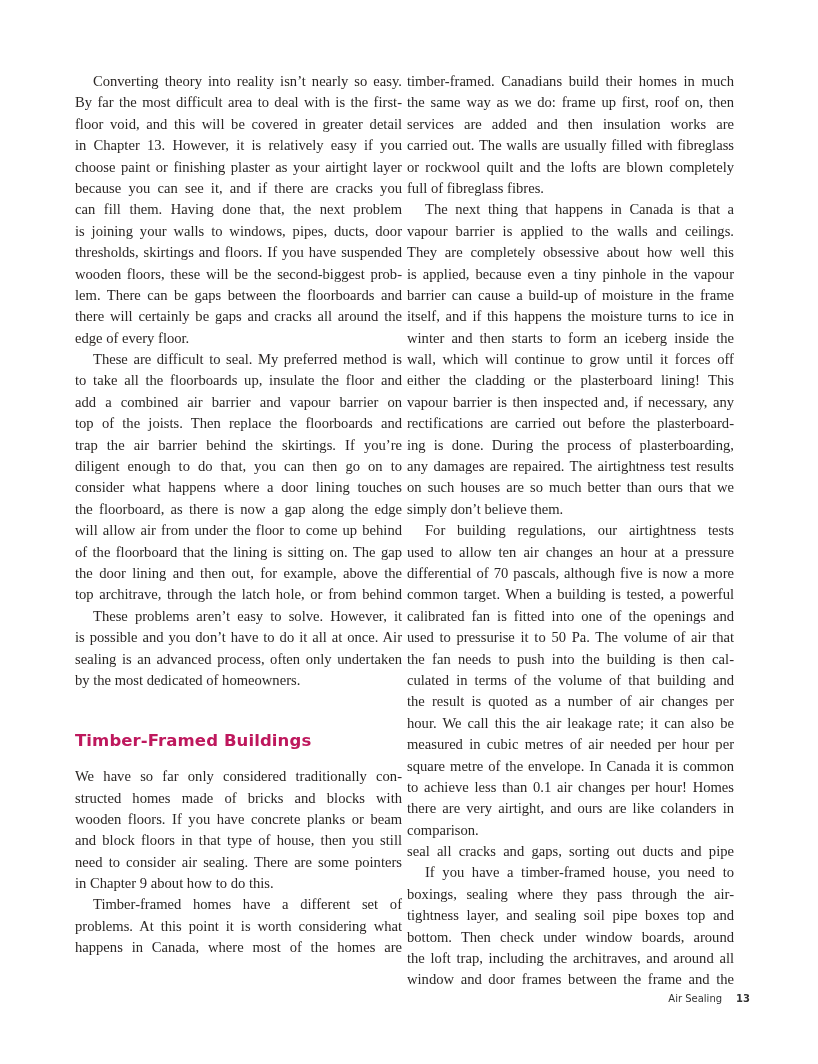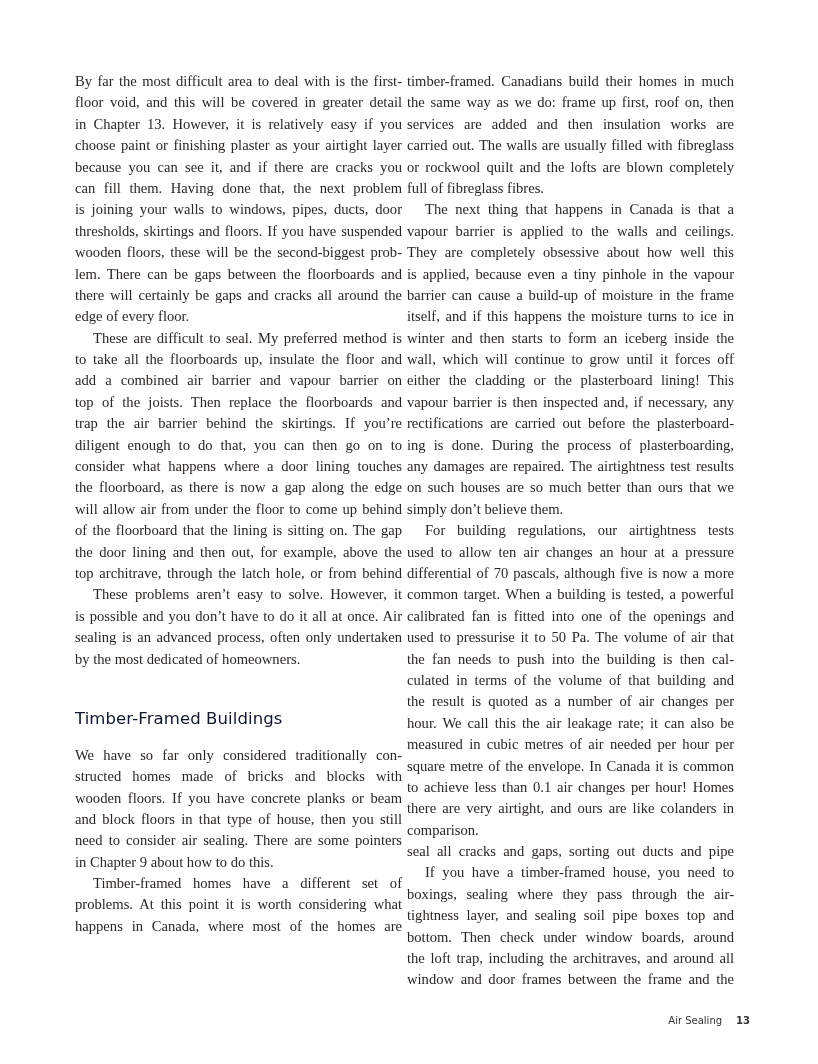--- a/index.html
+++ b/index.html
@@ -17,44 +17,45 @@
     white-space: nowrap;
     text-align: justify;
     text-align-last: justify;
     overflow: hidden;
   }
   .line.last { text-align-last: left; }
   .line.indent { text-indent: 18px; }
   .heading {
     font-family: "DejaVu Sans", "Liberation Sans", sans-serif;
     font-size: 16.5px;
-    color: #0f172a;
-    font-weight: 400;
+    color: #be185d;
+    font-weight: 700;
     height: 21.4px;
     line-height: 21.4px;
     letter-spacing: 0.1px;
   }
   .gap1 { height: 21.4px; }
   .gap-small { height: 17px; }
   .gap-after-heading { height: 15px; }
   .footer {
-    position: absolute; top: 1015px; right: 68px;
+    position: absolute; top: 993px; right: 68px;
     font-family: "DejaVu Sans", "Liberation Sans", sans-serif;
     font-size: 10px; color: #333;
     display: flex; gap: 14px; align-items: center;
   }
   .footer .num { font-weight: bold; }
 </style>
 </head>
 <body>
 
 <div class="page">
 
   <div class="col col-left">
     <div>
+      <div class="line indent">Converting theory into reality isn’t nearly so easy.</div>
       <div class="line">By far the most difficult area to deal with is the first-</div>
       <div class="line">floor void, and this will be covered in greater detail</div>
       <div class="line">in Chapter 13. However, it is relatively easy if you</div>
       <div class="line">choose paint or finishing plaster as your airtight layer</div>
       <div class="line">because you can see it, and if there are cracks you</div>
       <div class="line">can fill them. Having done that, the next problem</div>
       <div class="line">is joining your walls to windows, pipes, ducts, door</div>
       <div class="line">thresholds, skirtings and floors. If you have suspended</div>
       <div class="line">wooden floors, these will be the second-biggest prob-</div>
       <div class="line">lem. There can be gaps between the floorboards and</div>

